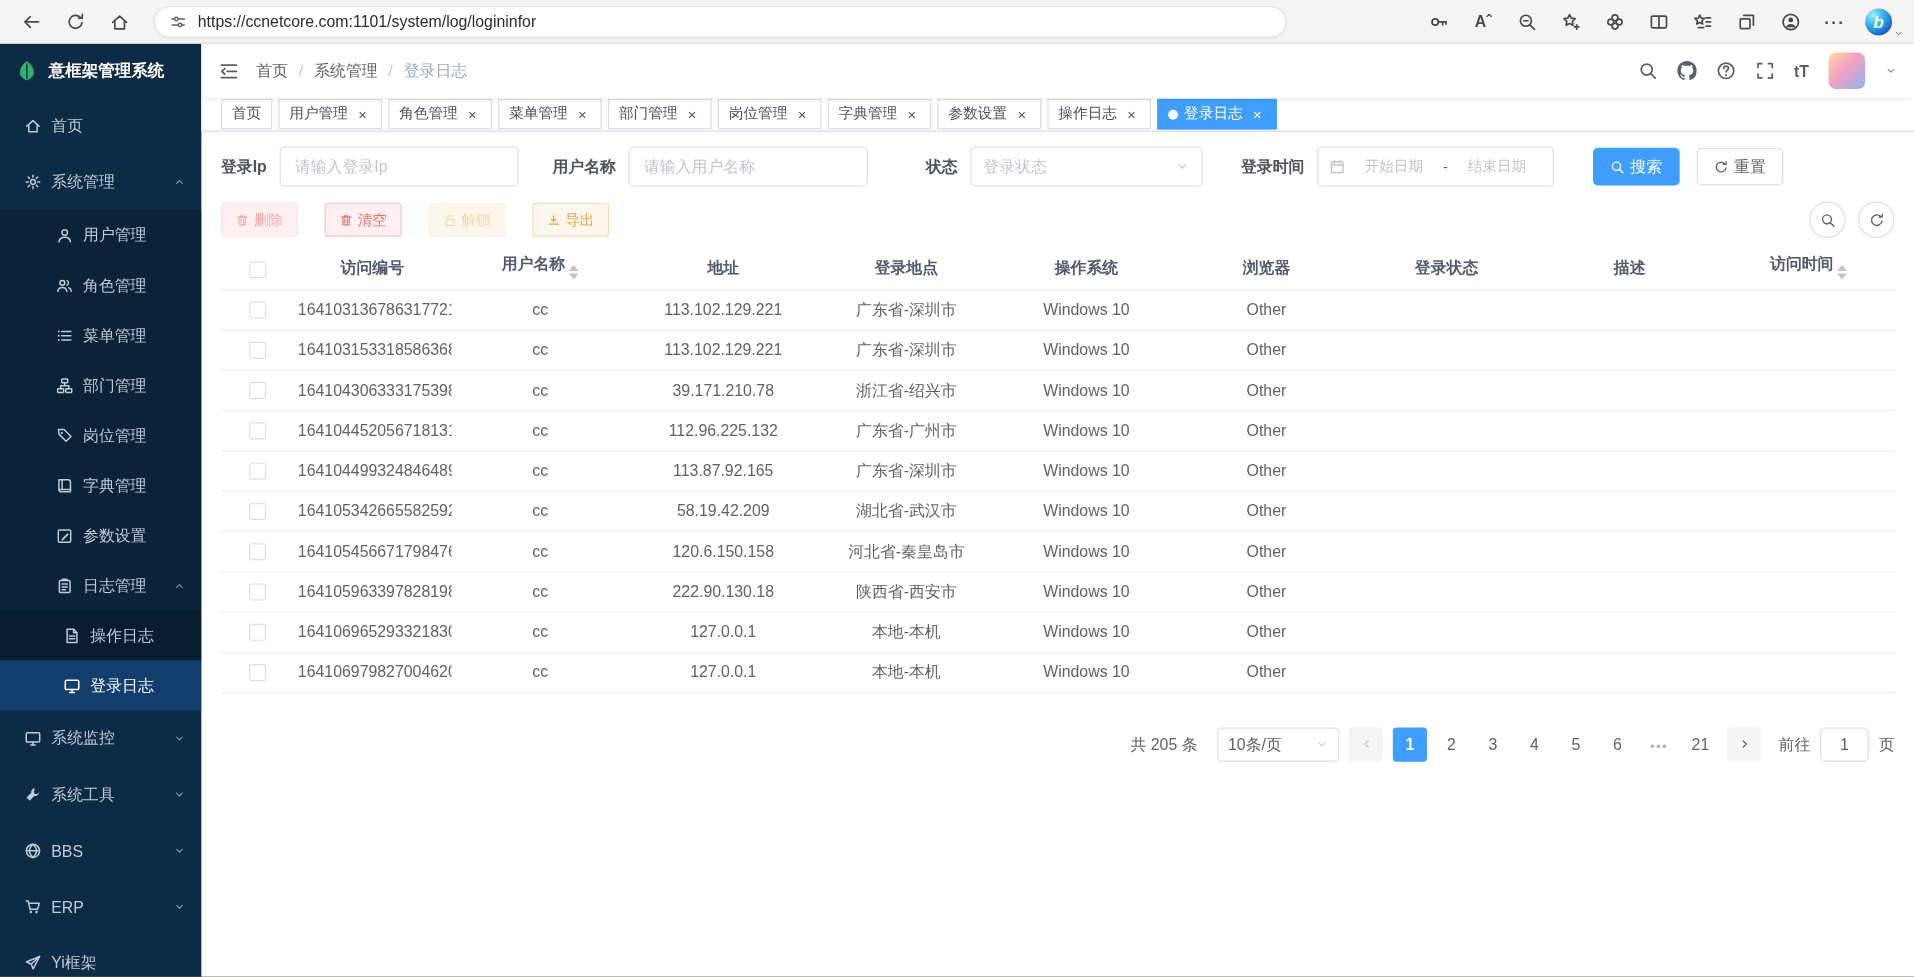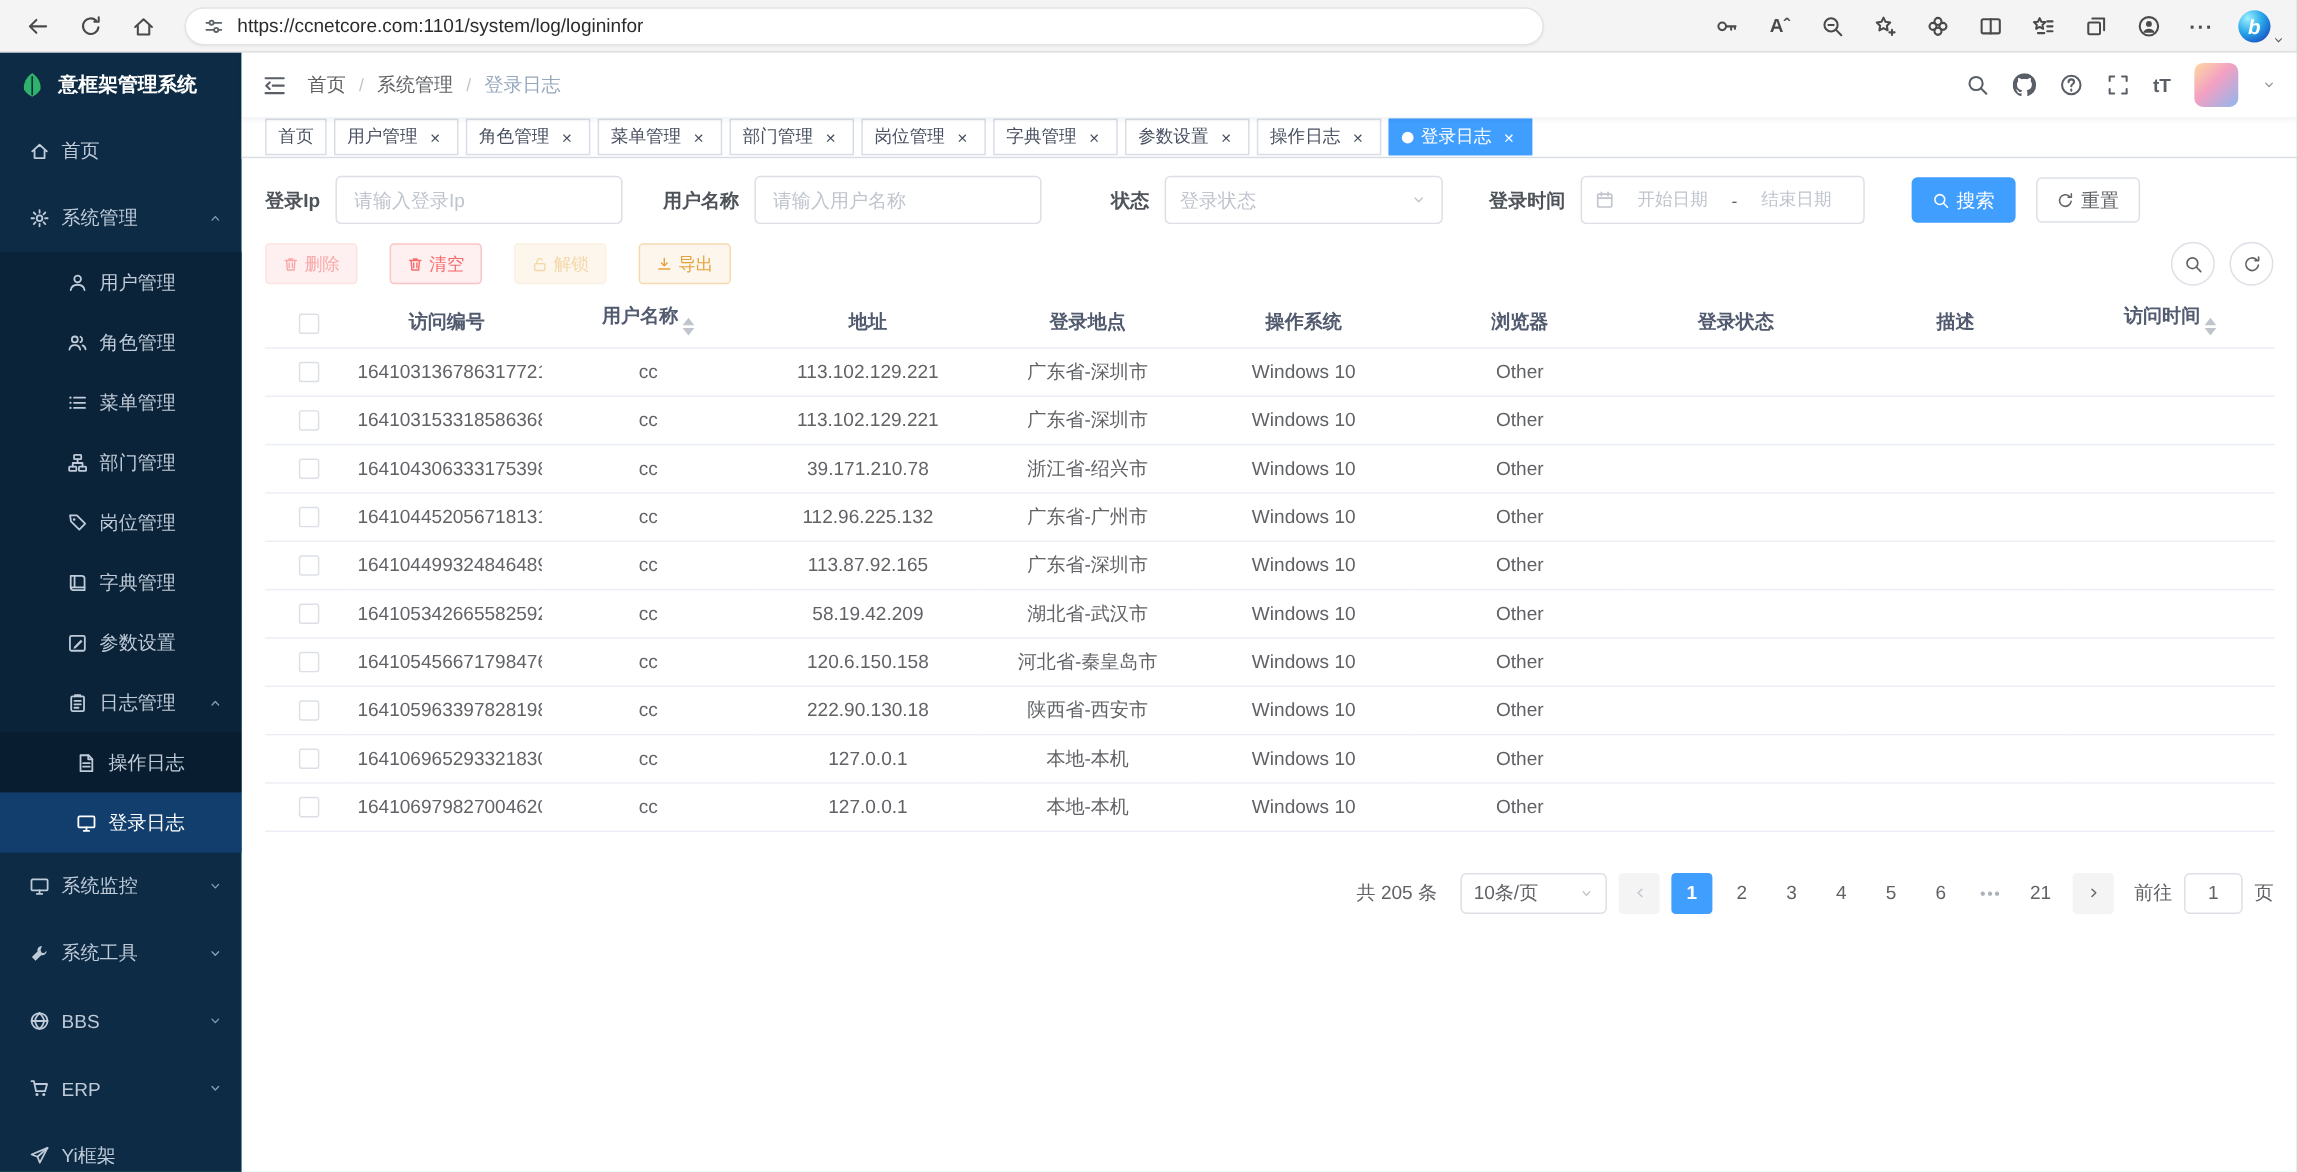--- a/index.html
+++ b/index.html
@@ -1,17 +1,17 @@
 <!DOCTYPE html>
 <html><head>
 <meta charset="utf-8">
 <style>
   *{box-sizing:border-box}
   html,body{margin:0;padding:0;background:#fff}
-  .viewport{width:1914px;height:977px;overflow:hidden;position:relative;background:#5eead4}
+  .viewport{width:1914px;height:977px;overflow:hidden;position:relative;background:#4d7c0f}
   .scaler{width:1568px;height:800px;transform:scale(1.2207);transform-origin:0 0;
           font-family:"Liberation Sans","DejaVu Sans",sans-serif;color:#333}
   svg{display:block}
   .ic{width:16px;height:16px;fill:none;stroke:currentColor;stroke-width:1.4;stroke-linecap:round;stroke-linejoin:round}
 
   
   .chrome{height:36px;background:#f4f4f5;border-bottom:1px solid #dfdfe0;display:flex;align-items:center;padding:0 8px}
   .cbtn{width:36px;height:30px;border:none;background:transparent;color:#4a4a4a;display:flex;align-items:center;justify-content:center;padding:0;cursor:pointer;flex:none}
   .cbtn .ic{width:16px;height:16px}
   .url-bar{width:928px;height:26px;margin:0 10px;background:#fff;border:1px solid #e3e3e5;border-radius:13px;display:flex;align-items:center;padding:0 12px;gap:9px;box-shadow:0 1px 2px rgba(0,0,0,.05)}

